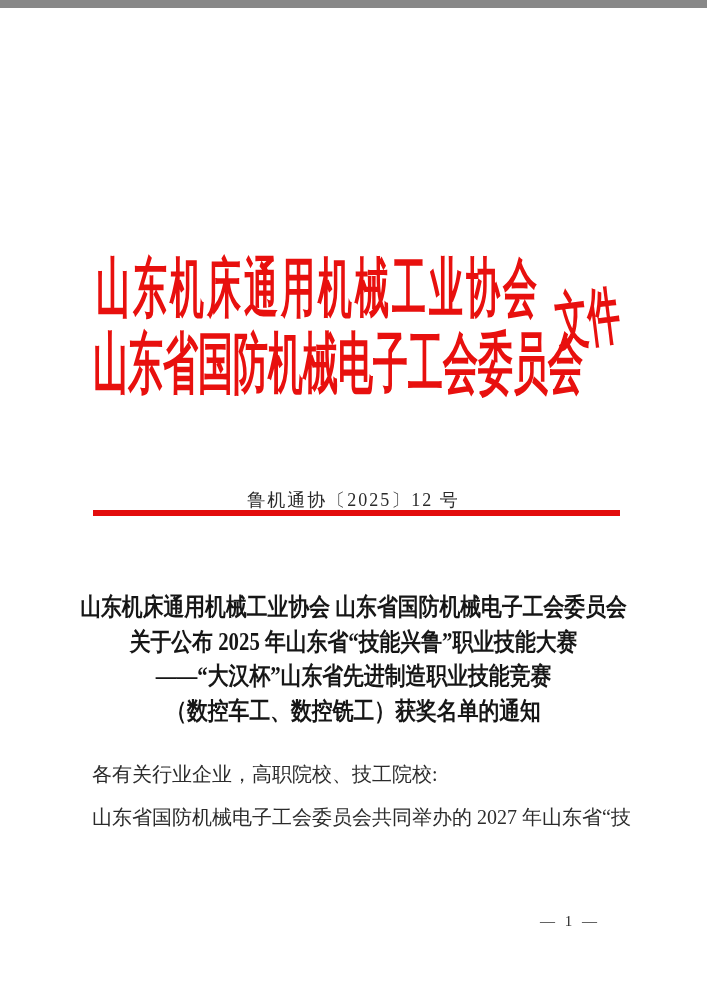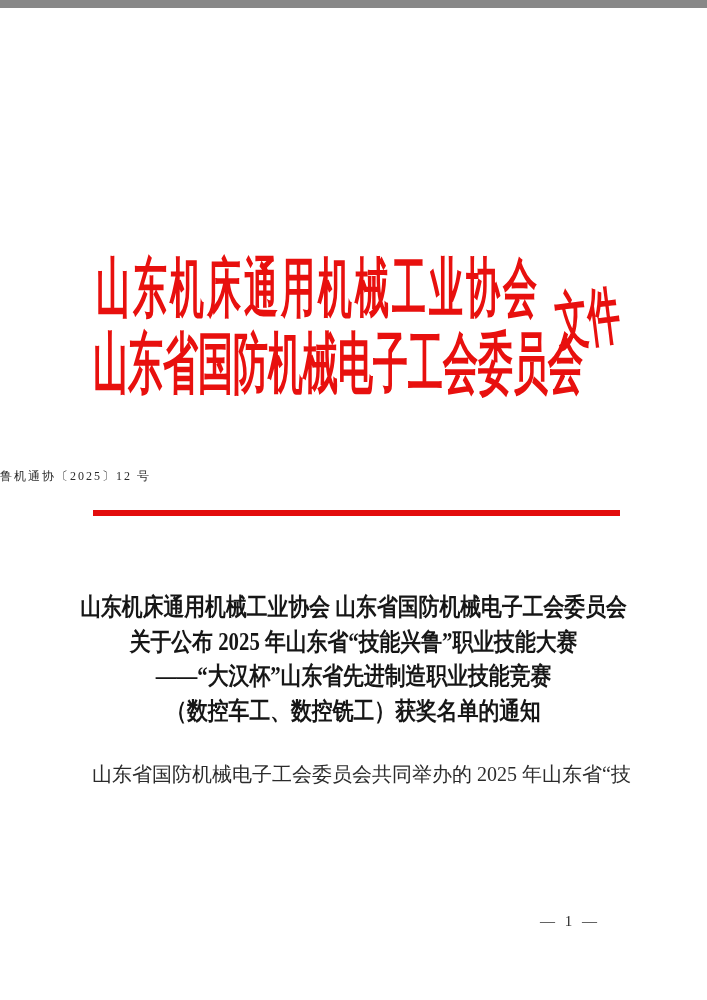--- a/index.html
+++ b/index.html
@@ -44,23 +44,24 @@
     font-size: 32px;
     line-height: 1;
     white-space: nowrap;
     transform-origin: 0 0;
     transform: rotate(-7deg) scaleY(1.95);
   }
 
   
   .doc-number {
     position: absolute;
-    left: 0; top: 460px;
+    left: 0; top: 480px;
     width: 707px;
-    font-size: 12px;
+    text-align: center;
+    font-size: 18px;
     letter-spacing: 2px;
     color: #2a2a2a;
     white-space: nowrap;
   }
 
   
   .red-rule {
     position: absolute;
     left: 93px; top: 502px;
     width: 527px; height: 6px;
@@ -122,18 +123,19 @@
   <div class="red-rule"></div>
 
   <div class="doc-title">
     <div class="t-line">山东机床通用机械工业协会 山东省国防机械电子工会委员会</div>
     <div class="t-line">关于公布 2025 年山东省“技能兴鲁”职业技能大赛</div>
     <div class="t-line">——“大汉杯”山东省先进制造职业技能竞赛</div>
     <div class="t-line">（数控车工、数控铣工）获奖名单的通知</div>
   </div>
 
   <div class="doc-body">
-    <div class="b-line">山东省国防机械电子工会委员会共同举办的 2025 年山东省“技</div>
+    <div class="b-line">各有关行业企业，高职院校、技工院校:</div>
+    <div class="b-line">山东省国防机械电子工会委员会共同举办的 2027 年山东省“技</div>
   </div>
 
   <div class="page-number">— 1 —</div>
 
 </div>
 
 </body></html>

